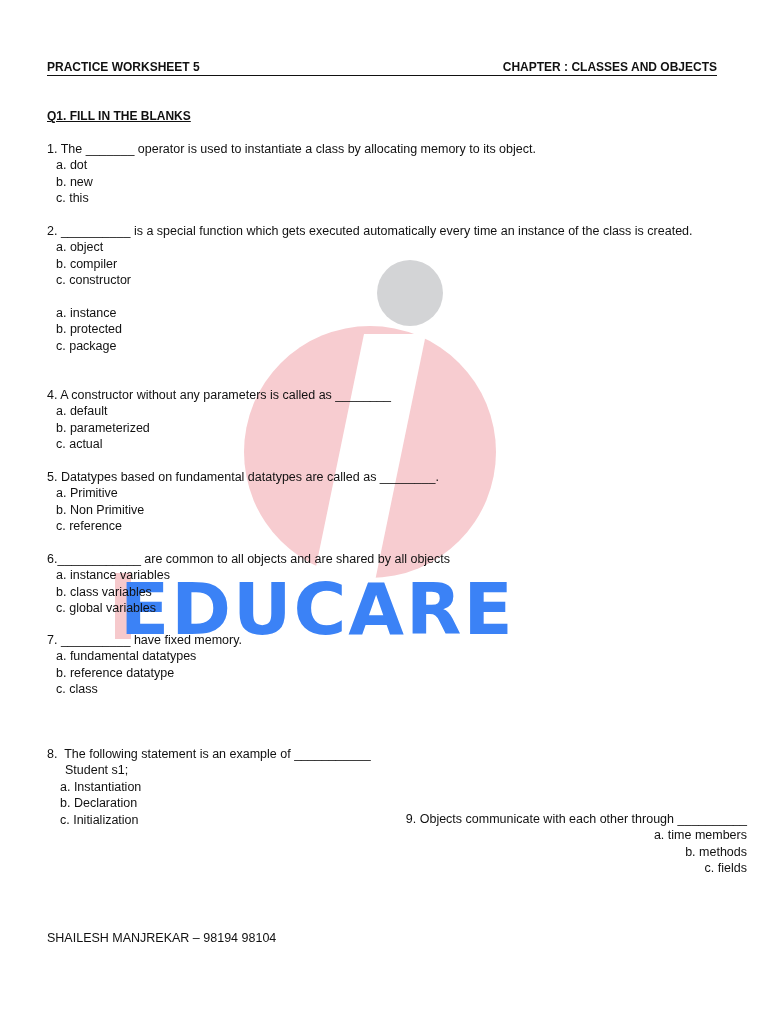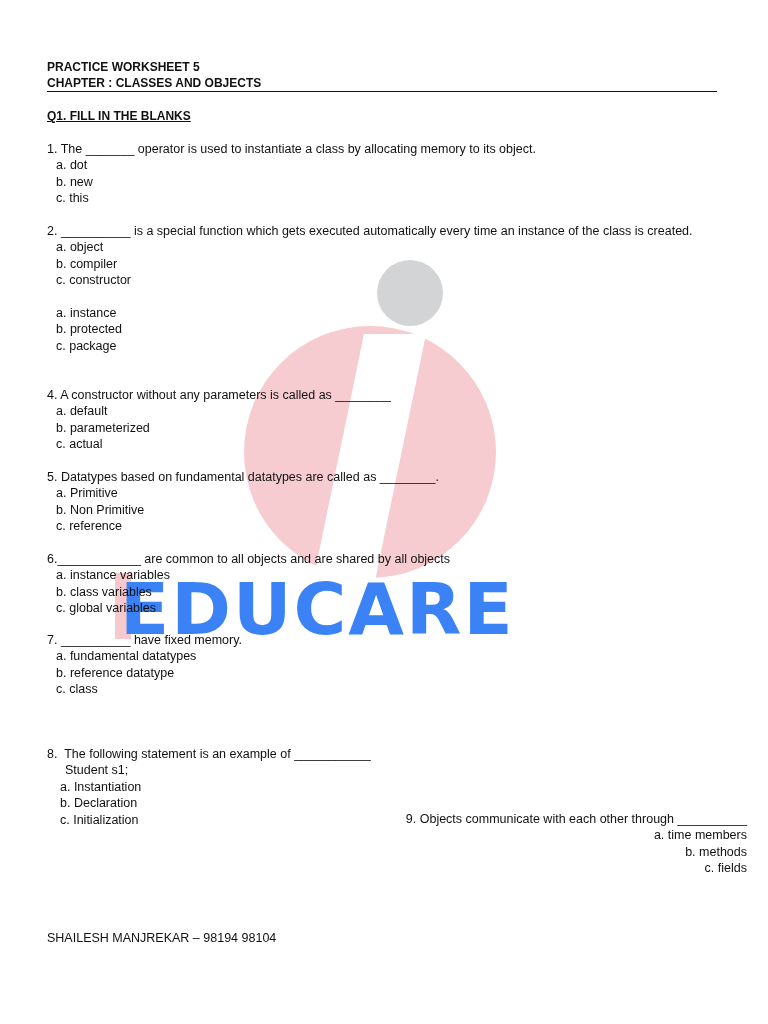--- a/index.html
+++ b/index.html
@@ -62,21 +62,20 @@
     top: 59px;
     left: 0;
     width: 670px;
     display: flex;
     justify-content: space-between;
     border-bottom: 1.5px solid #111;
     padding-bottom: 0px;
     font-weight: bold;
     font-size: 12px;
     line-height: 16px;
-    flex-direction: column;
   }
   .section-title {
     position: absolute;
     top: 108px;
     left: 0;
     font-weight: bold;
     font-size: 12px;
     text-decoration: underline;
     line-height: 16px;
   }

